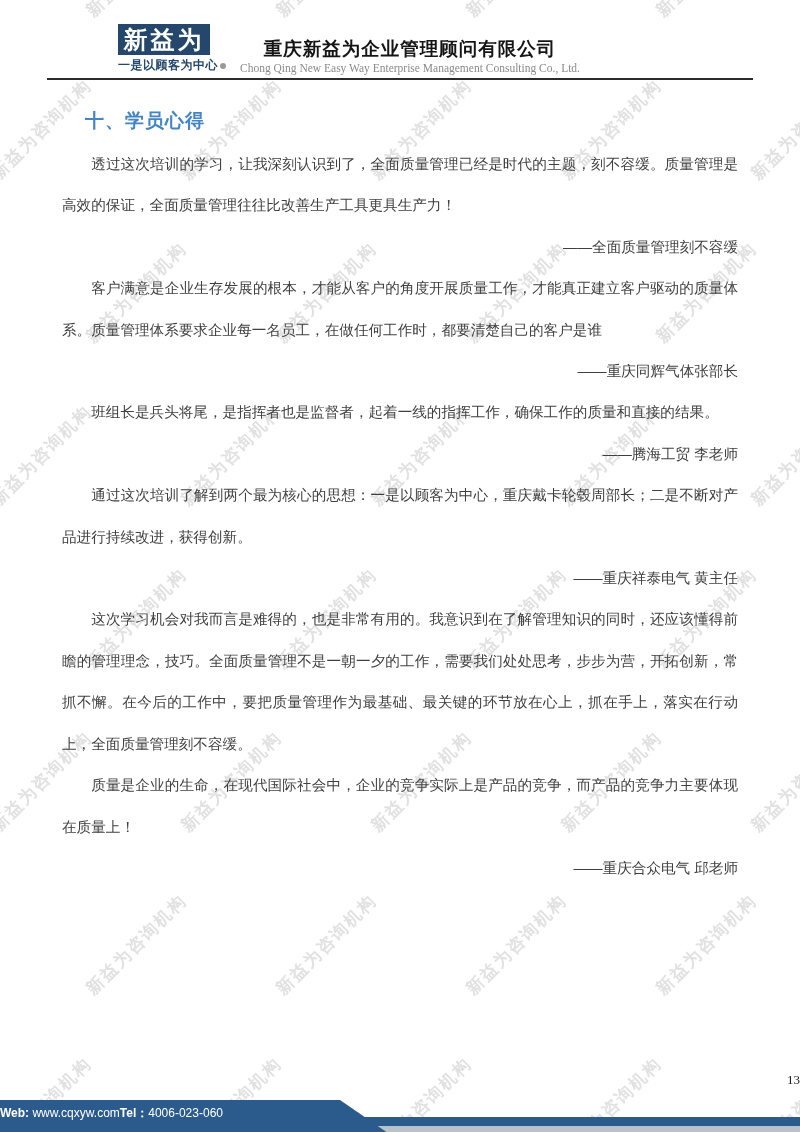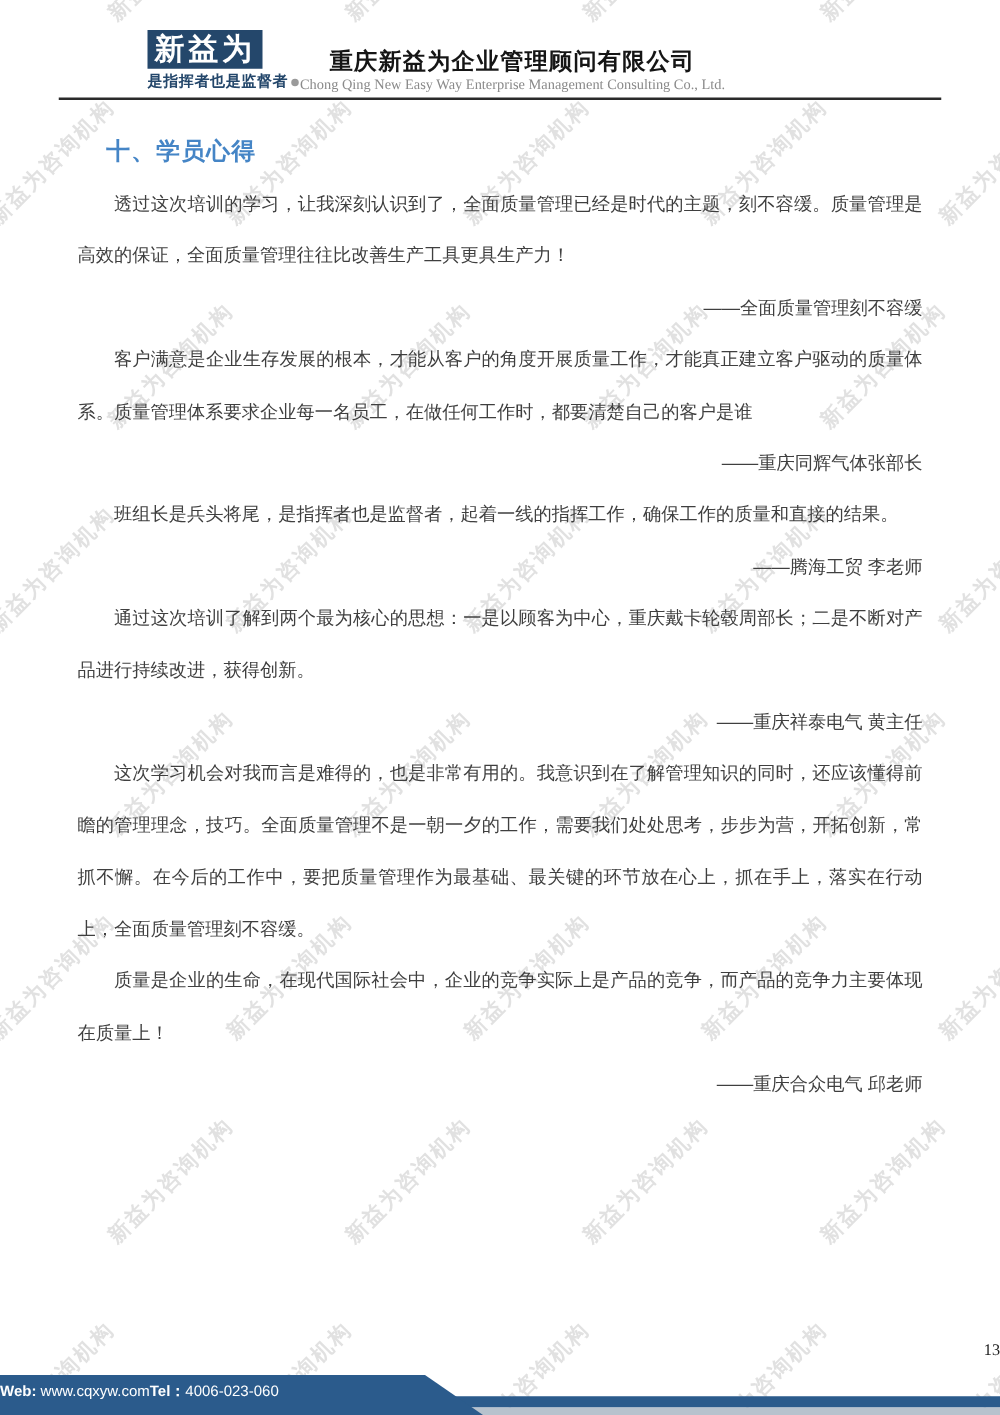--- a/index.html
+++ b/index.html
@@ -113,21 +113,21 @@
       <span class="wm" style="left: 640px; top: 933px;">新益为咨询机构</span>
       <span class="wm" style="left: -25px; top: 1096px;">新益为咨询机构</span>
       <span class="wm" style="left: 165px; top: 1096px;">新益为咨询机构</span>
       <span class="wm" style="left: 355px; top: 1096px;">新益为咨询机构</span>
       <span class="wm" style="left: 545px; top: 1096px;">新益为咨询机构</span>
       <span class="wm" style="left: 735px; top: 1096px;">新益为咨询机构</span>
     </div>
 
   <div class="header">
     <div class="logo-box">新益为</div>
-    <div class="logo-sub"><span>是指挥者也是监督者</span><span class="logo-dot"></span></div>
+    <div class="logo-sub"><span>一是以顾客为中心</span><span class="logo-dot"></span></div>
     <div class="company-cn">重庆新益为企业管理顾问有限公司</div>
     <div class="company-en">Chong Qing New Easy Way Enterprise Management Consulting Co., Ltd.</div>
   </div>
 
   <div class="divider"></div>
 
   <h2 class="section-title">十、学员心得</h2>
 
   <div class="testimonials" id="testimonials">
       <p class="quote">透过这次培训的学习，让我深刻认识到了，全面质量管理已经是时代的主题，刻不容缓。质量管理是高效的保证，全面质量管理往往比改善生产工具更具生产力！</p>

